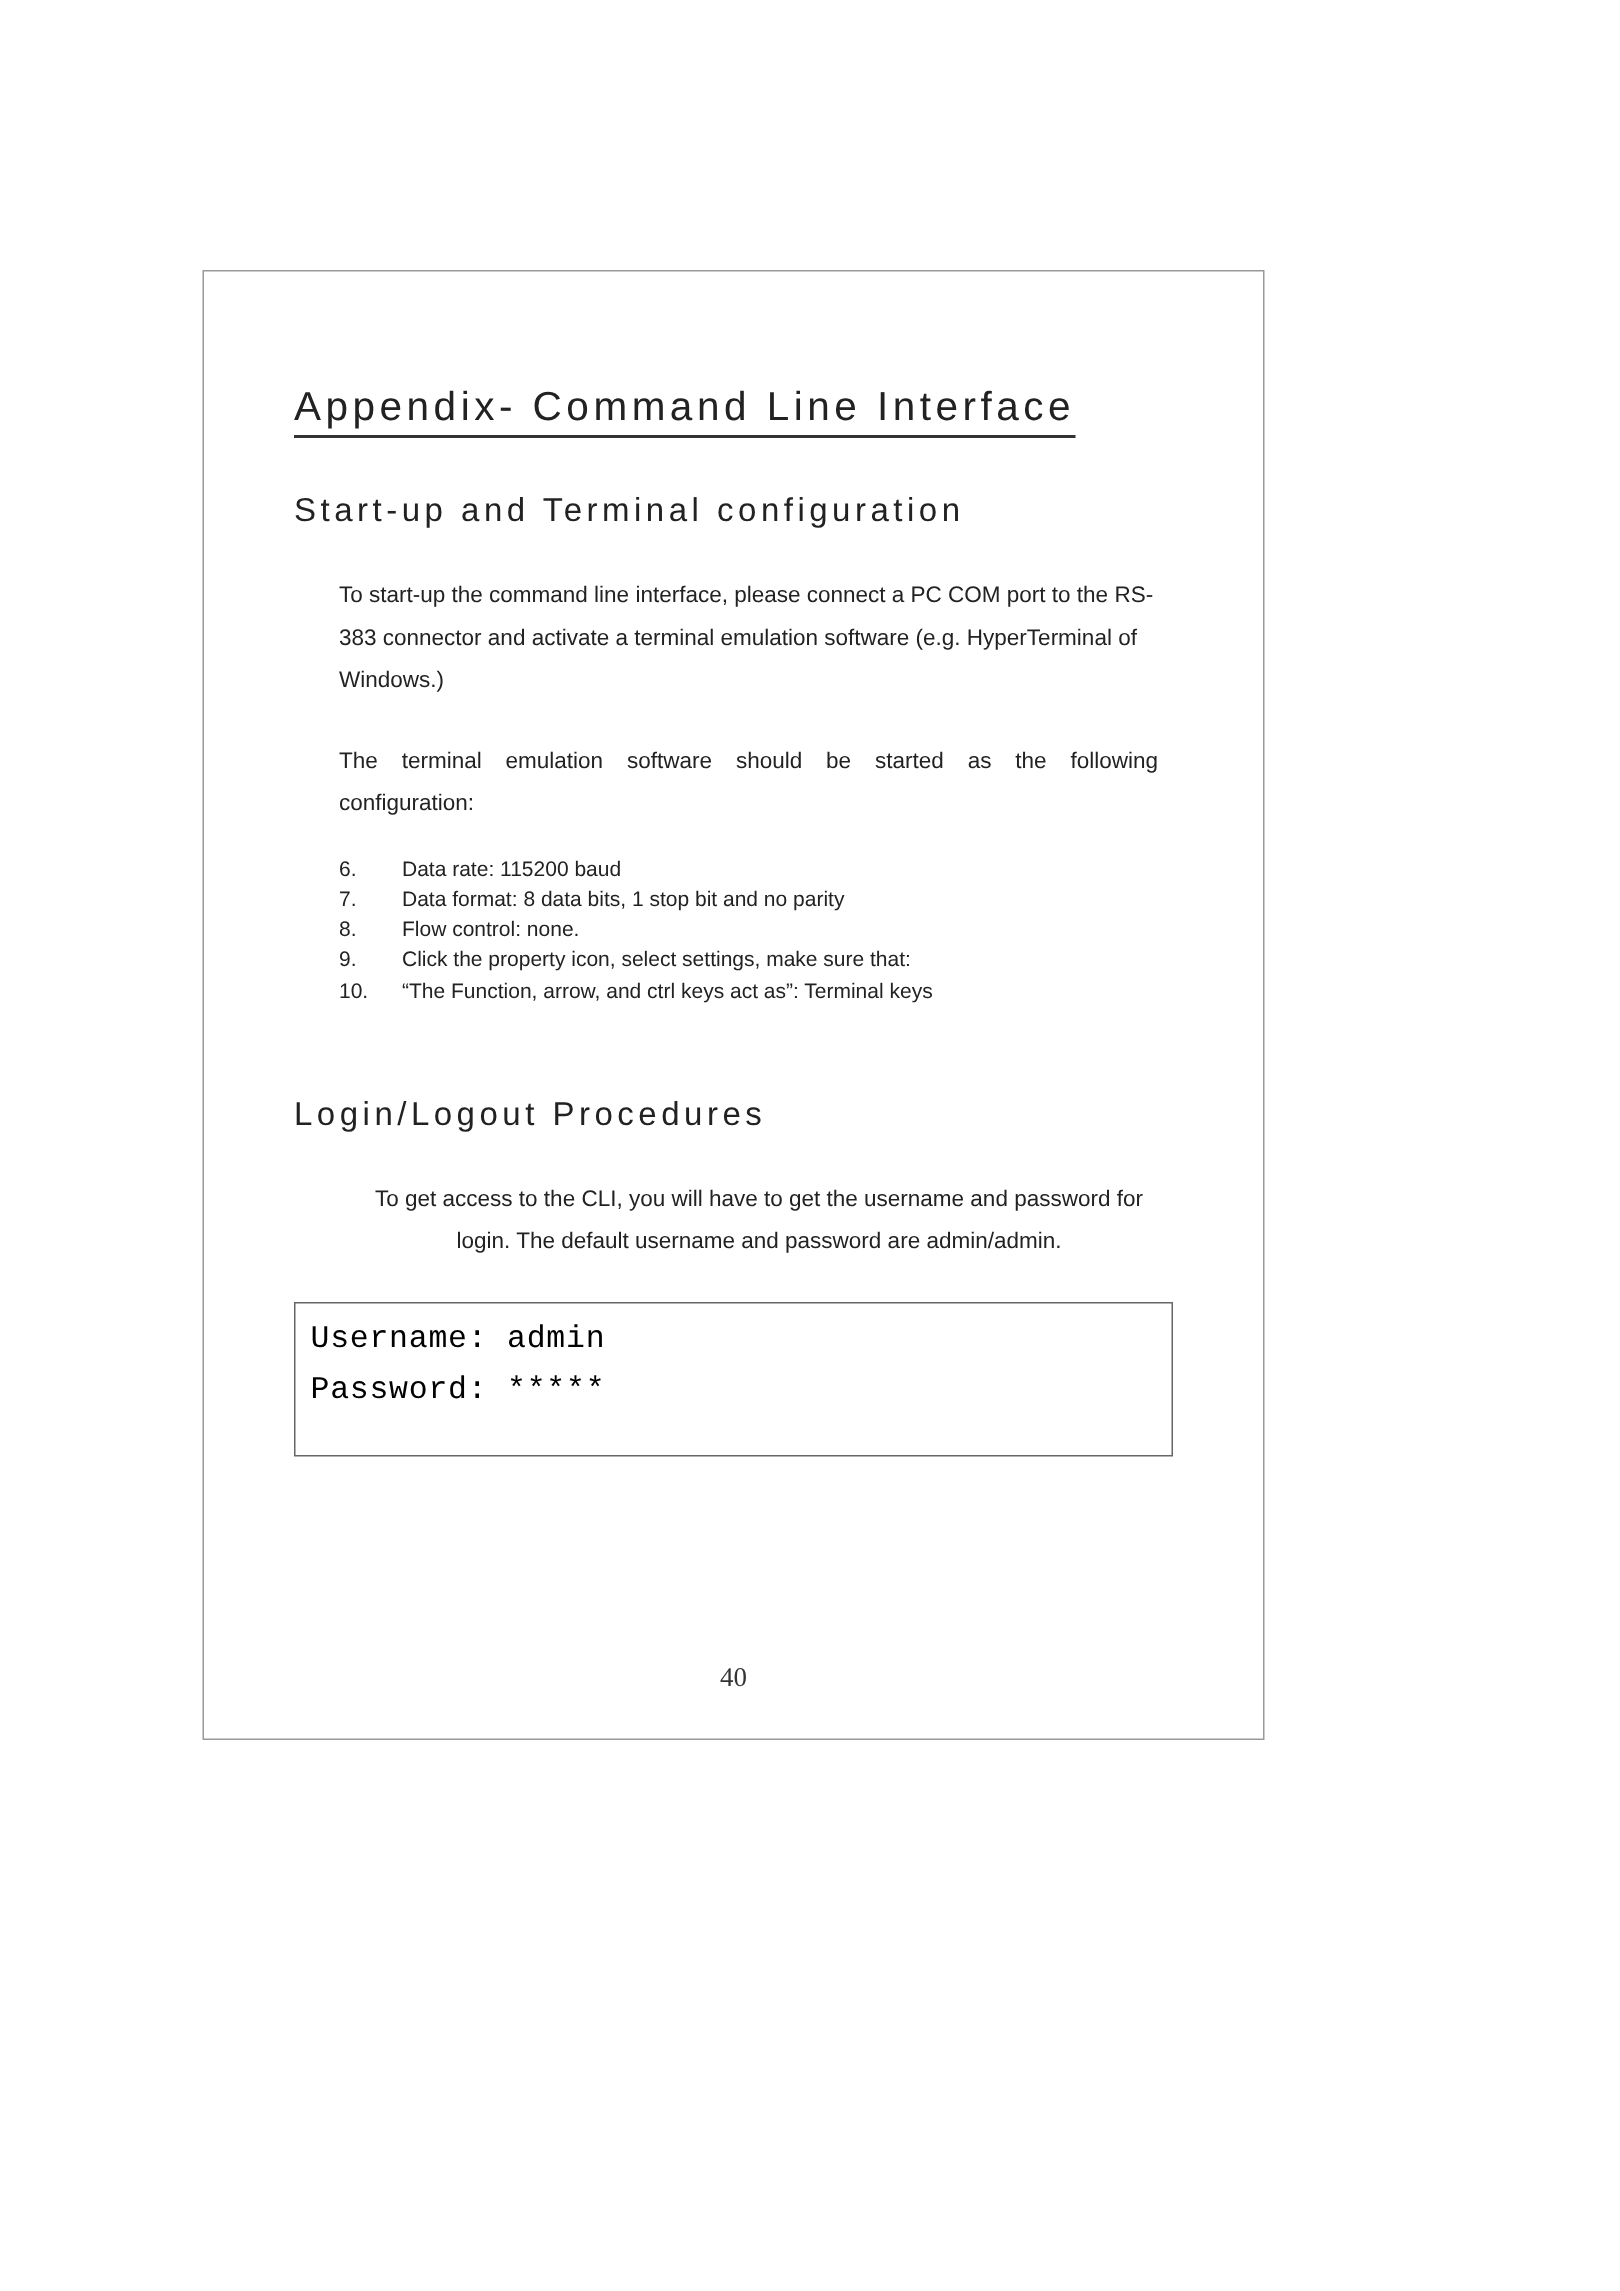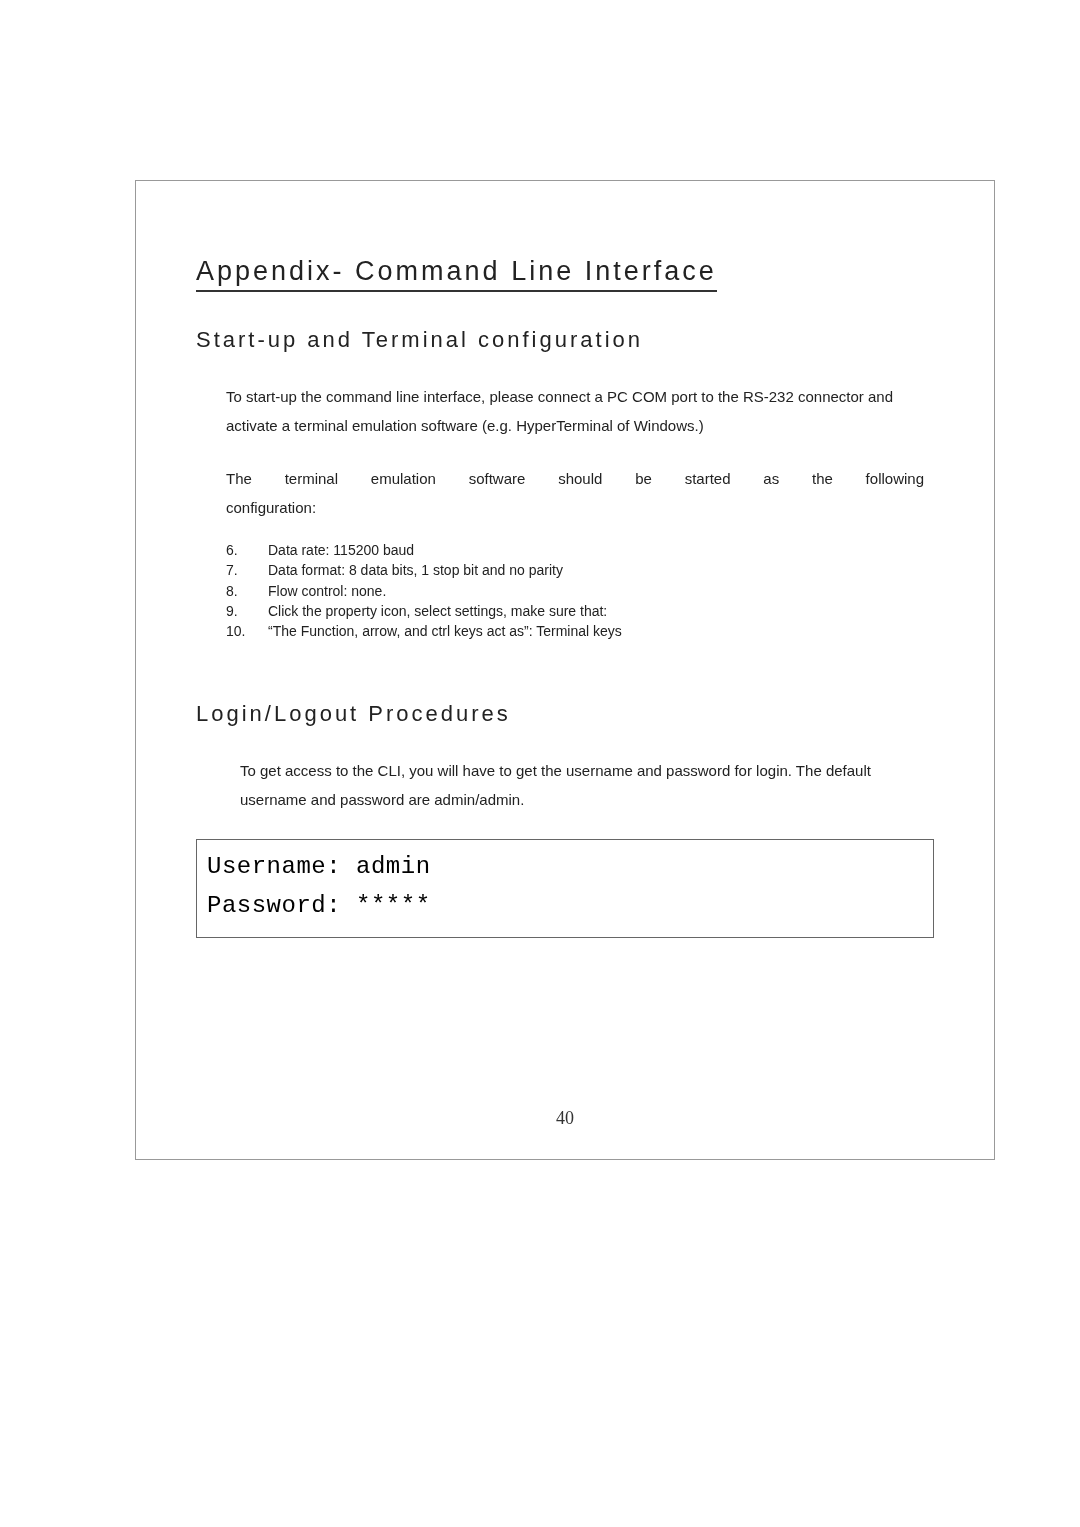--- a/index.html
+++ b/index.html
@@ -8,21 +8,21 @@
       background: #fff;
       font-family: Verdana, Geneva, sans-serif;
       width: 1080px;
       height: 1527px;
       position: relative;
     }
     .page-frame {
       position: absolute;
       top: 180px;
       left: 135px;
-      width: 860px;
+      width: 708px;
       height: 980px;
       border: 1px solid #999;
       box-sizing: border-box;
       padding: 75px 60px 30px 60px;
     }
     .title {
       font-size: 27px;
       letter-spacing: 3px;
       color: #222;
       border-bottom: 2px solid #333;
@@ -71,38 +71,39 @@
     .config-txt {
       flex: 1;
     }
     .login-para {
       font-size: 15px;
       color: #222;
       line-height: 1.9;
       margin-left: 44px;
       margin-right: 10px;
       margin-bottom: 25px;
+      text-align: center;
     }
     .note-para {
       font-size: 15px;
       color: #222;
       line-height: 1.9;
       margin-left: 30px;
       margin-right: 10px;
       margin-bottom: 25px;
     }
     .note-strong {
       letter-spacing: 2px;
       font-weight: normal;
     }
     .terminal-box {
       border: 1px solid #666;
-      padding: 8px 10px 12px 10px;
+      padding: 8px 10px 26px 10px;
       font-family: "Courier New", monospace;
-      font-size: 24px;
+      font-size: 21px;
       line-height: 1.6;
       letter-spacing: 0.5px;
       margin-left: 0;
       margin-right: 0;
     }
     .terminal-line {
       white-space: pre;
     }
     .page-number {
       position: absolute;
@@ -117,21 +118,21 @@
   </style>
 </head>
 <body>
 
 <div class="page-frame">
 
   <div class="title">Appendix- Command Line Interface</div>
 
   <div class="section-heading">Start-up and Terminal configuration</div>
 
-  <div class="body-text para1">To start-up the command line interface, please connect a PC COM port to the RS-232 connector and activate a terminal emulation software (e.g. HyperTerminal of Windows.)</div>
+  <div class="body-text para1">To start-up the command line interface, please connect a PC COM port to the RS-383 connector and activate a terminal emulation software (e.g. HyperTerminal of Windows.)</div>
 
   <div class="body-text para2">The terminal emulation software should be started as the following</div>
   <div class="body-text para2b">configuration:</div>
 
   <div class="config-list">
     <div class="config-row">
       <div class="config-num">6.</div>
       <div class="config-txt">Data rate: 115200 baud</div>
     </div>
     <div class="config-row">

